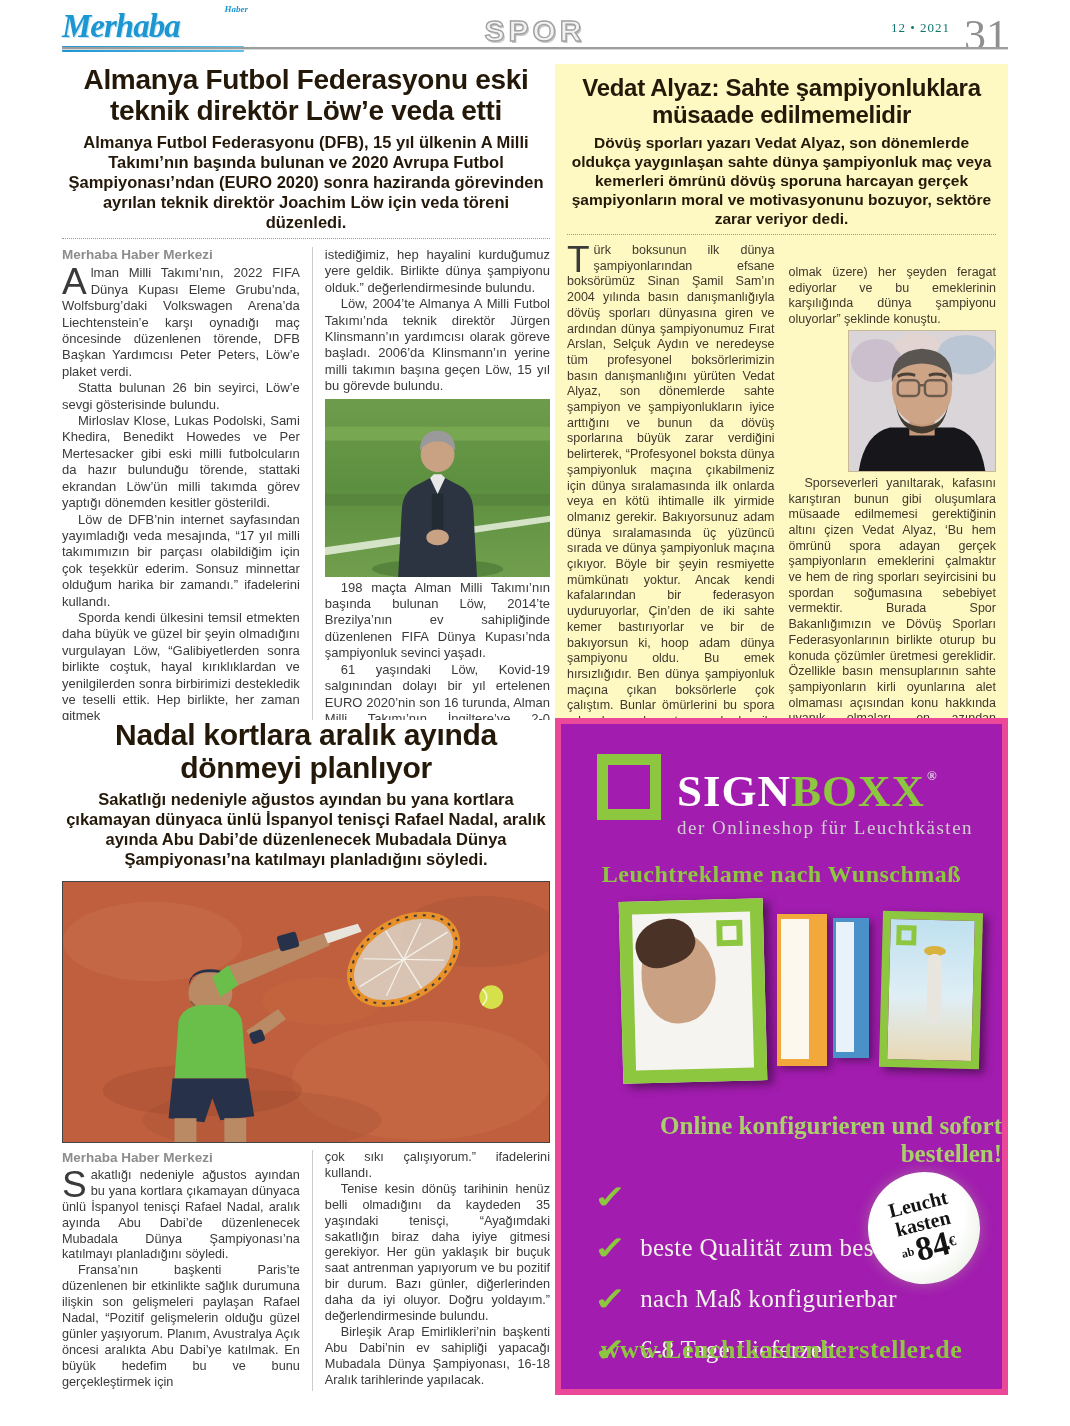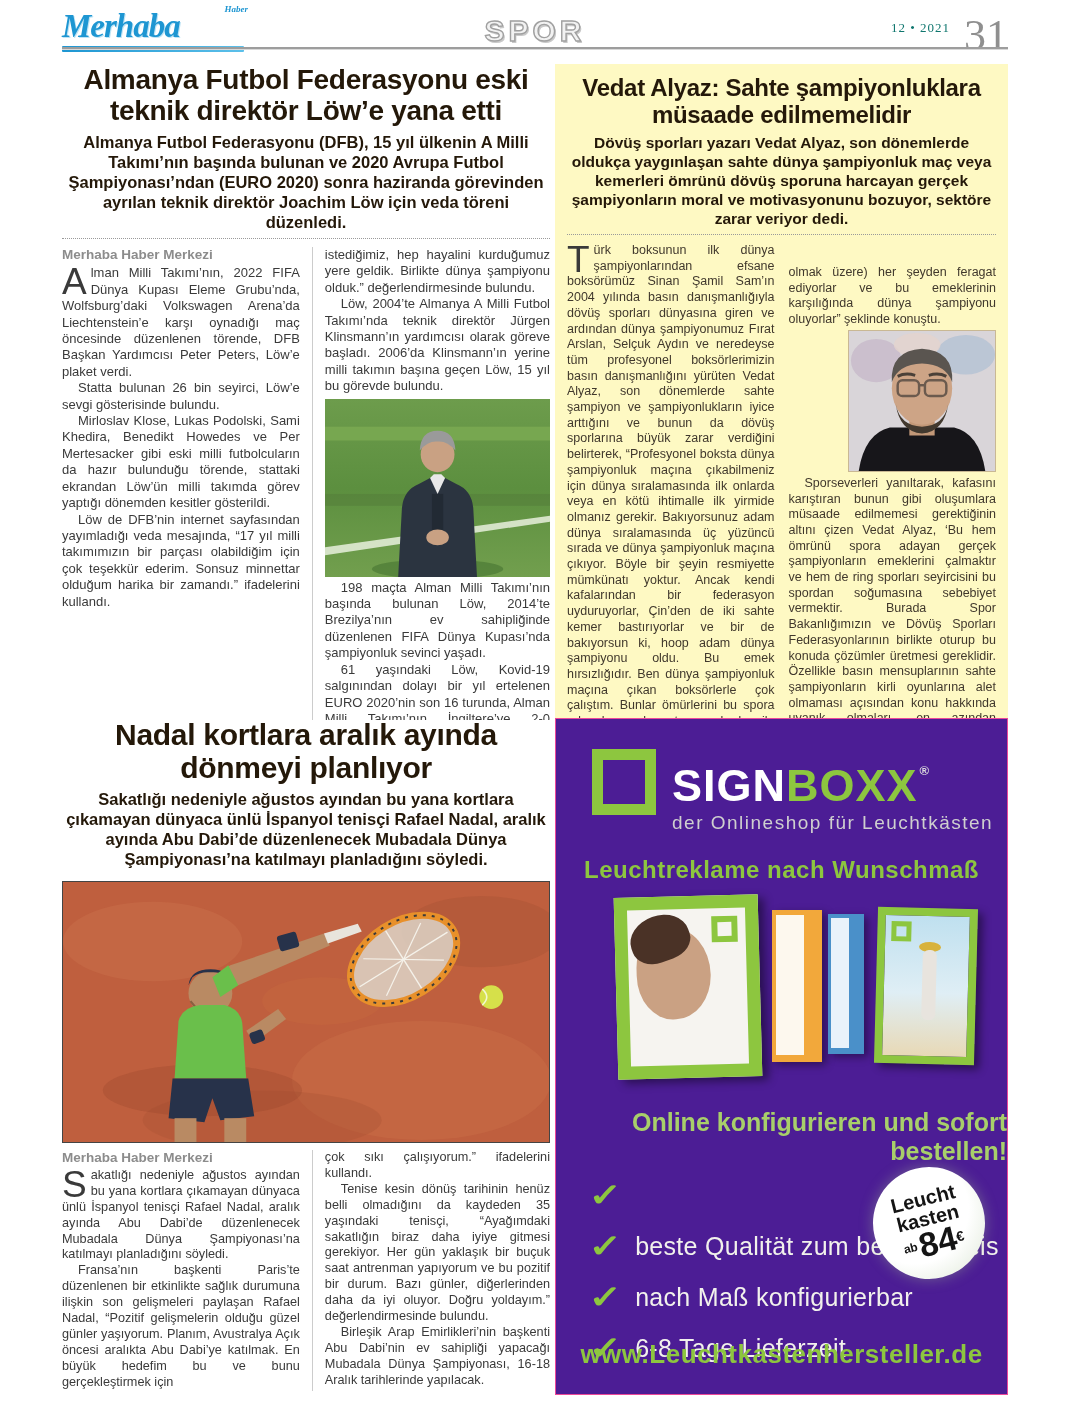--- a/index.html
+++ b/index.html
@@ -61,21 +61,21 @@
   .art-nadal { position:absolute; left:62px; top:718px; width:488px; height:708px; overflow:hidden; }
   .art-nadal .headline { font-size:30px; line-height:33px; }
   .art-nadal .subhead  { font-size:16.5px; line-height:20px; margin-top:5px; padding-bottom:6px; border-bottom:none; }
   .nadal-photo { display:block; width:488px; height:262px; margin-top:6px; border:1px solid #444; }
   .art-nadal .cols { margin-top:7px; }
   .art-nadal .col { width:50%; font-size:12.7px; line-height:15.9px; }
   .art-nadal .col + .col { border-left:1px solid #cccccc; margin-left:12px; padding-left:12px; }
 
   
   .ad { position:absolute; left:555px; top:718px; width:453px; height:677px;
-        background:#4c1d95; border:1px solid #ec4899; overflow:hidden; color:#f0efea; }
+        background:#a21caf; border:6px solid #ec4899; overflow:hidden; color:#f0efea;font-family:Liberation Serif, serif; }
   .adlogo { display:flex; align-items:flex-start; padding:30px 0 0 36px; }
   .adlogo .sq { width:64px; height:66px; border:11px solid #8dc63f; margin-right:16px; flex:none; }
   .adbrand-line { font-size:45px; font-weight:800; letter-spacing:1px; line-height:44px; }
   .adbrand-line .w { color:#ffffff; } .adbrand-line .g { color:#8dc63f; }
   .adbrand-line .reg { font-size:13px; color:#dddddd; vertical-align:26px; margin-left:2px; }
   .adtagline { font-size:19px; color:#cfcfcf; letter-spacing:1.5px; margin-top:4px; }
   .adslogan { text-align:center; color:#8dc63f; font-size:24px; font-weight:800; margin-top:22px; letter-spacing:0.5px; }
   .scene { position:relative; height:200px; margin:10px 20px 0 20px; }
   .lbox { position:absolute; }
   .lbox1 { left:40px; top:2px; width:144px; height:182px; border:13px solid #8dc63f; background:#f6f4f0;
@@ -124,29 +124,30 @@
     </div>
     <div class="section-title">SPOR</div>
     <div class="pageinfo">
       <span class="date">12 • 2021</span>
       <span class="pnum">31</span>
     </div>
   </div>
   <div class="hdr-rule"></div>
 
   <section class="art-low">
-    <h1 class="headline">Almanya Futbol Federasyonu eski teknik direktör Löw’e yana etti</h1>
+    <h1 class="headline">Almanya Futbol Federasyonu eski teknik direktör Löw’e veda etti</h1>
     <div class="subhead">Almanya Futbol Federasyonu (DFB), 15 yıl ülkenin A Milli Takımı’nın başında bulunan ve 2020 Avrupa Futbol Şampiyonası’ndan (EURO 2020) sonra haziranda görevinden ayrılan teknik direktör Joachim Löw için veda töreni düzenledi.</div>
     <div class="cols bodytext">
       <div class="col">
         <div class="byline">Merhaba Haber Merkezi</div>
         <p class="dc">Alman Milli Takımı’nın, 2022 FIFA Dünya Kupası Eleme Grubu’nda, Wolfsburg’daki Volkswagen Arena’da Liechtenstein’e karşı oynadığı maç öncesinde düzenlenen törende, DFB Başkan Yardımcısı Peter Peters, Löw’e plaket verdi.</p>
         <p>Statta bulunan 26 bin seyirci, Löw’e sevgi gösterisinde bulundu.</p>
         <p>Mirloslav Klose, Lukas Podolski, Sami Khedira, Benedikt Howedes ve Per Mertesacker gibi eski milli futbolcuların da hazır bulunduğu törende, stattaki ekrandan Löw’ün milli takımda görev yaptığı dönemden kesitler gösterildi.</p>
         <p>Löw de DFB’nin internet sayfasından yayımladığı veda mesajında, “17 yıl milli takımımızın bir parçası olabildiğim için çok teşekkür ederim. Sonsuz minnettar olduğum harika bir zamandı.” ifadelerini kullandı.</p>
+        <p>Sporda kendi ülkesini temsil etmekten daha büyük ve güzel bir şeyin olmadığını vurgulayan Löw, “Galibiyetlerden sonra birlikte coştuk, hayal kırıklıklardan ve yenilgilerden sonra birbirimizi destekledik ve teselli ettik. Hep birlikte, her zaman gitmek</p>
       </div>
       <div class="col">
         <p class="cont">istediğimiz, hep hayalini kurduğumuz yere geldik. Birlikte dünya şampiyonu olduk.” değerlendirmesinde bulundu.</p>
         <p>Löw, 2004’te Almanya A Milli Futbol Takımı’nda teknik direktör Jürgen Klinsmann’ın yardımcısı olarak göreve başladı. 2006’da Klinsmann’ın yerine milli takımın başına geçen Löw, 15 yıl bu görevde bulundu.</p>
         <svg class="low-photo" viewBox="0 0 240 180" preserveAspectRatio="none">
           <defs>
             <linearGradient id="grass" x1="0" y1="0" x2="0" y2="1">
               <stop offset="0" stop-color="#6d9c4c"></stop>
                 <stop offset="0.5" stop-color="#5c8f3f"></stop>
                 <stop offset="1" stop-color="#729f4e"></stop>

